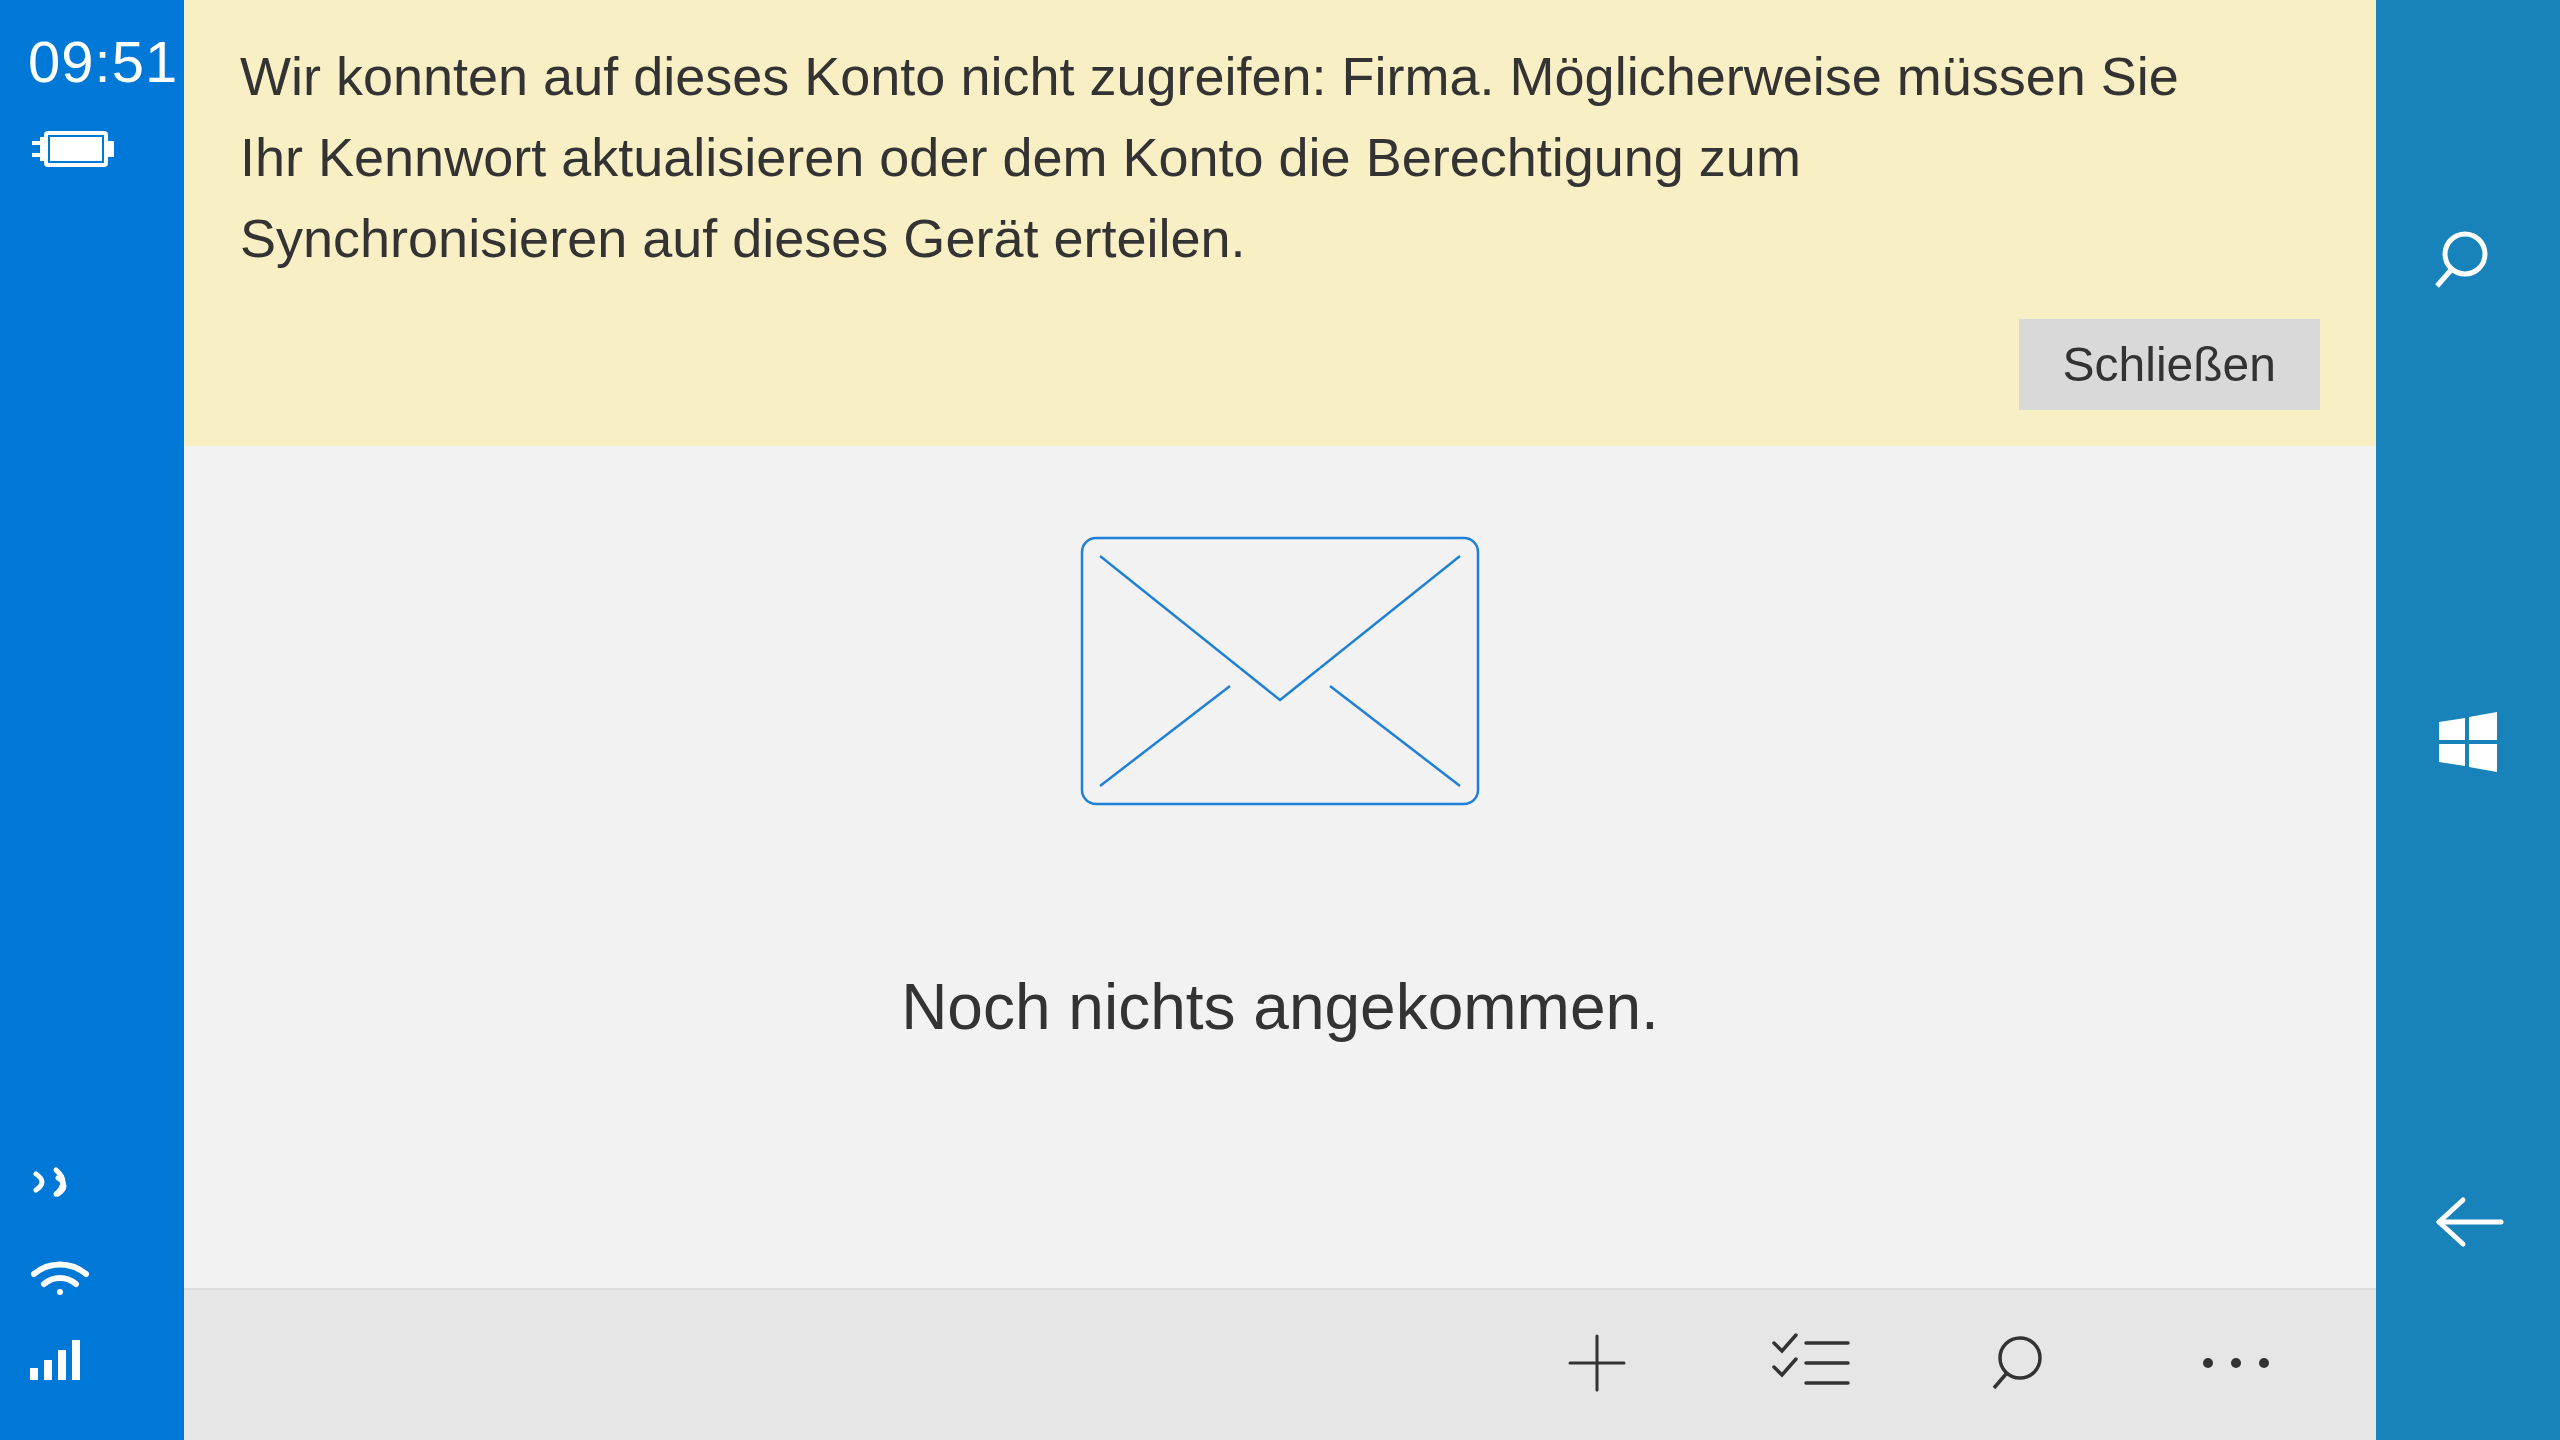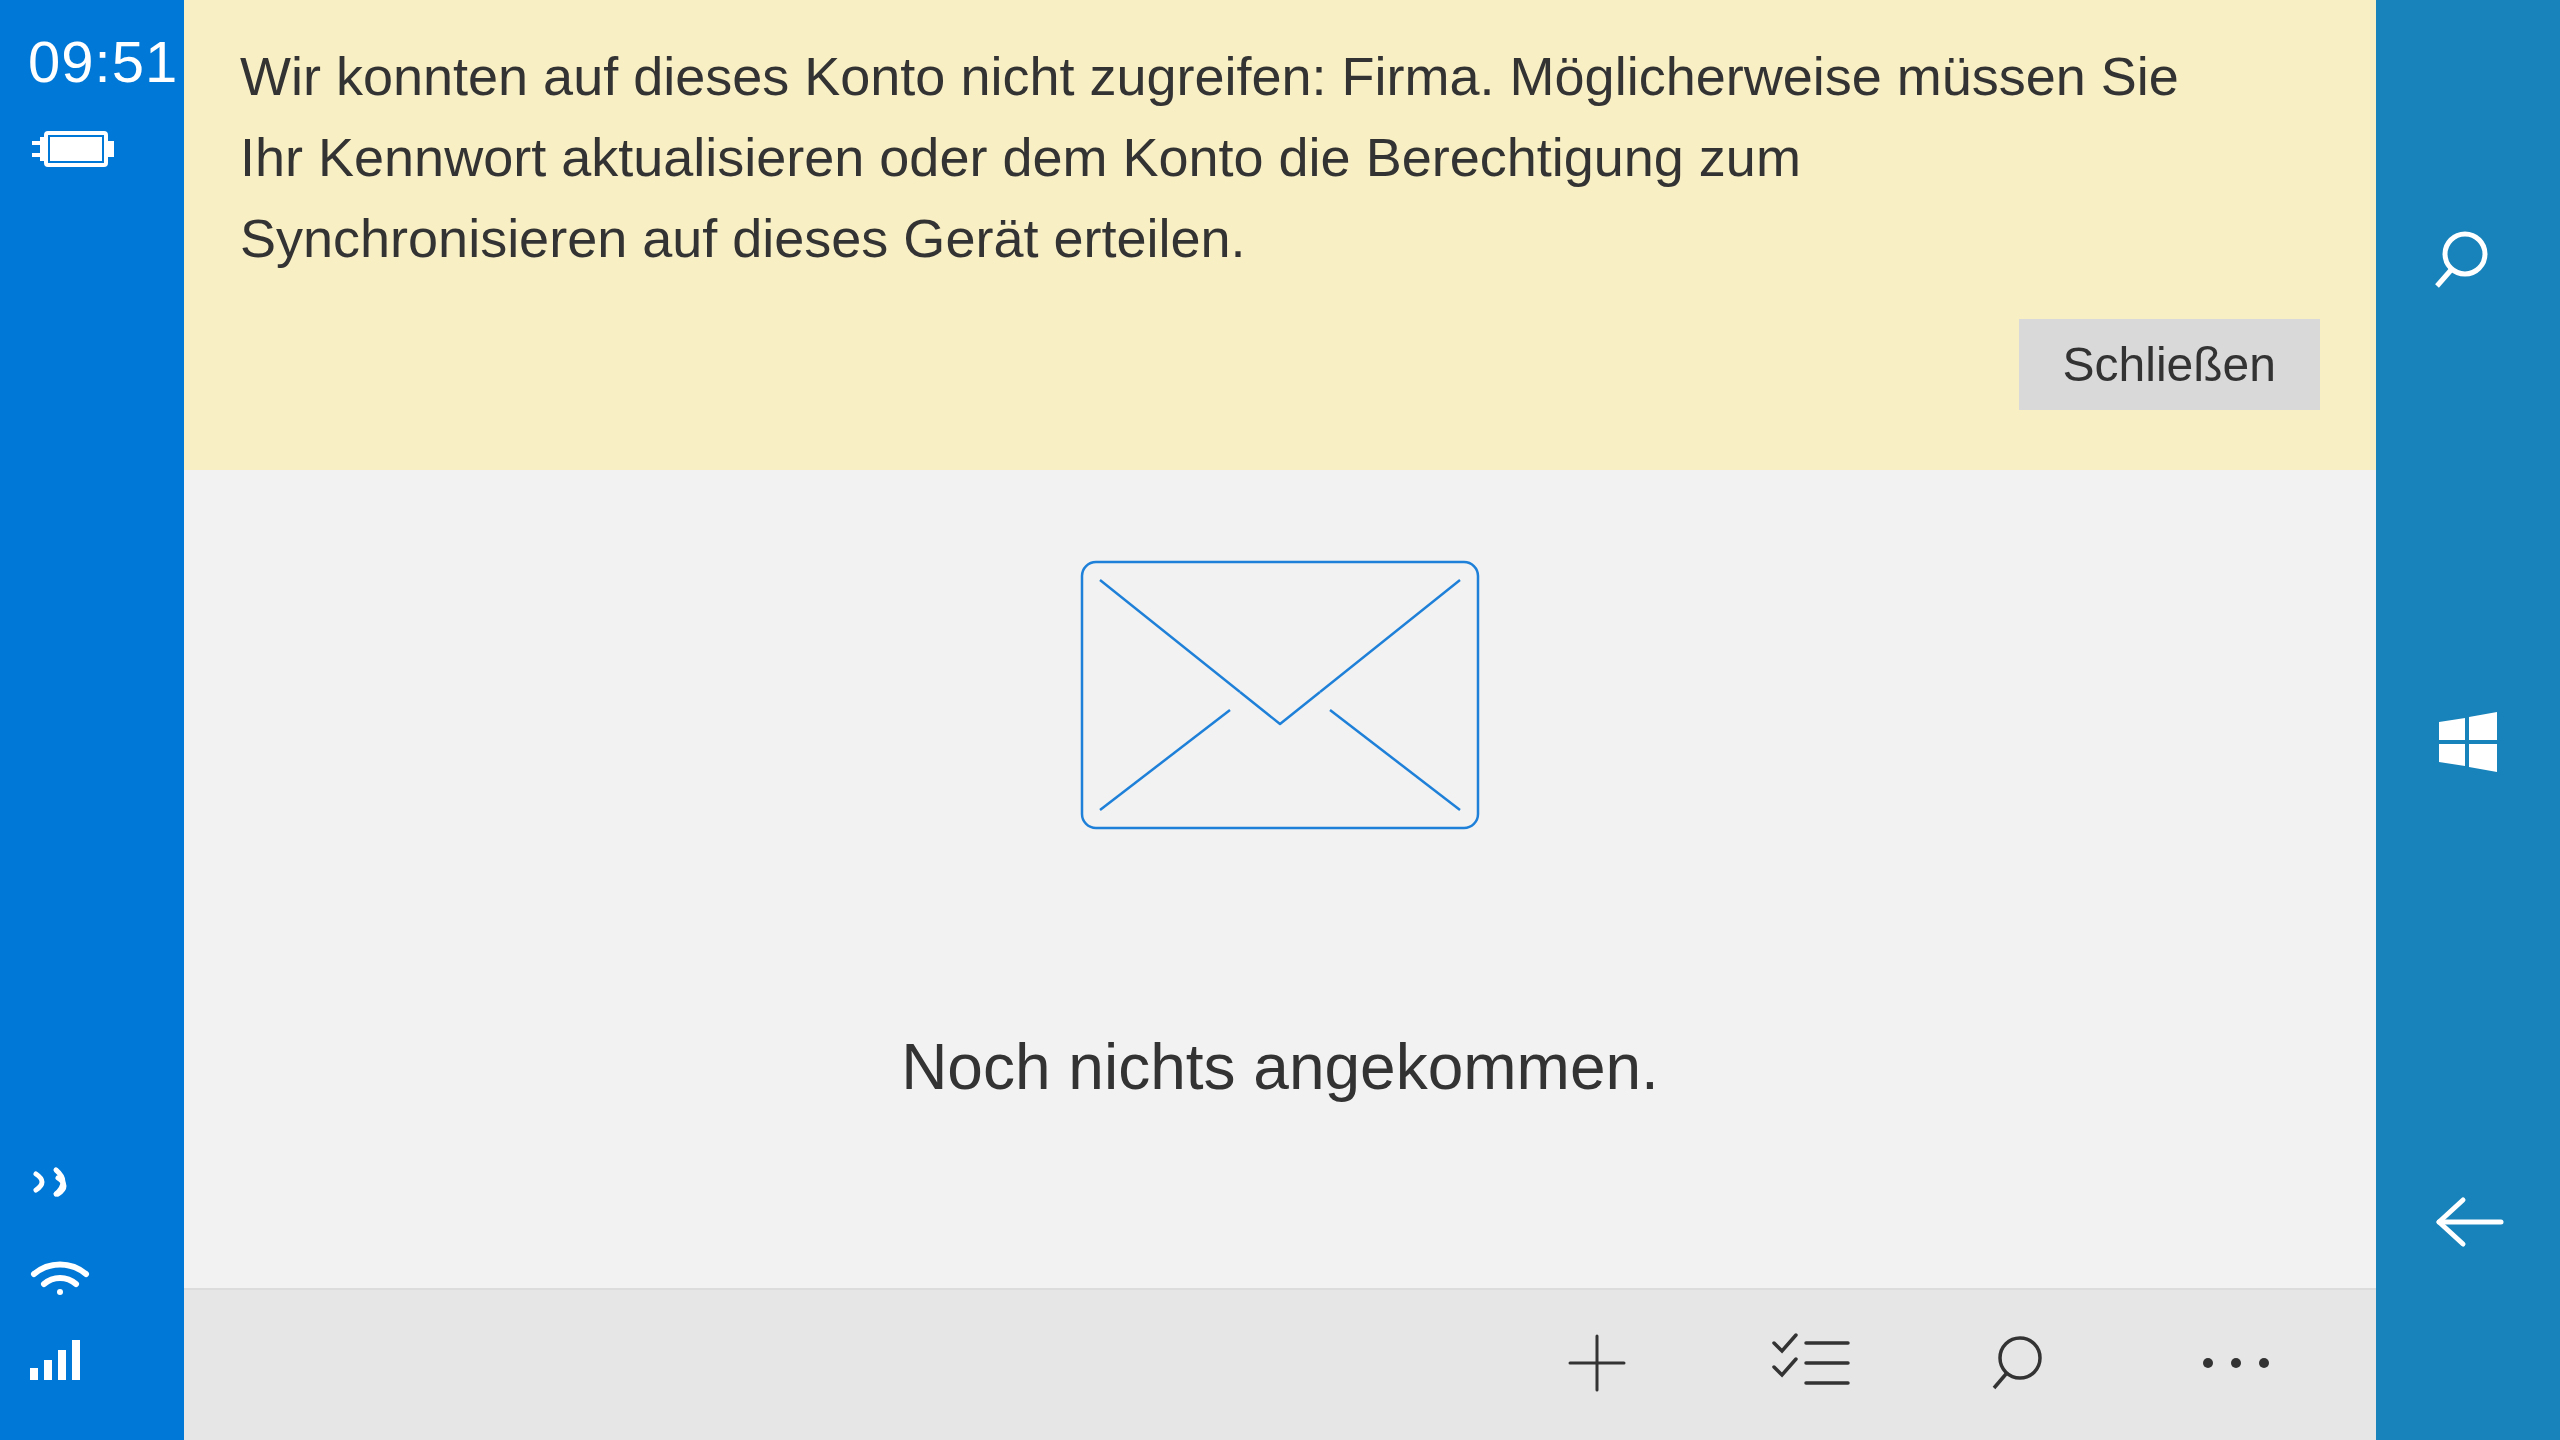--- a/index.html
+++ b/index.html
@@ -57,21 +57,21 @@
     left: 184px;
     right: 184px;
     top: 0; bottom: 0;
     display: flex;
     flex-direction: column;
   }
 
   
   .banner {
     background: #f9efc4;
-    padding: 36px 56px 60px 56px;
+    padding: 36px 56px 36px 56px;
     display: flex;
     flex-direction: column;
   }
   .banner-text {
     font-size: 54px;
     font-weight: 300;
     color: #333333;
     line-height: 1.5;
     max-width: 1960px;
   }
@@ -94,21 +94,20 @@
     flex-direction: column;
     align-items: center;
     padding-top: 90px;
     position: relative;
   }
   .envelope-wrap { margin-bottom: 160px; }
   .empty-label {
     font-size: 64px;
     font-weight: 300;
     color: #333;
-    margin-top: 36px;
   }
 
   .divider {
     position: absolute;
     left: 0; right: 0;
     bottom: 0;
     height: 2px;
     background: #dcdcdc;
   }
 

